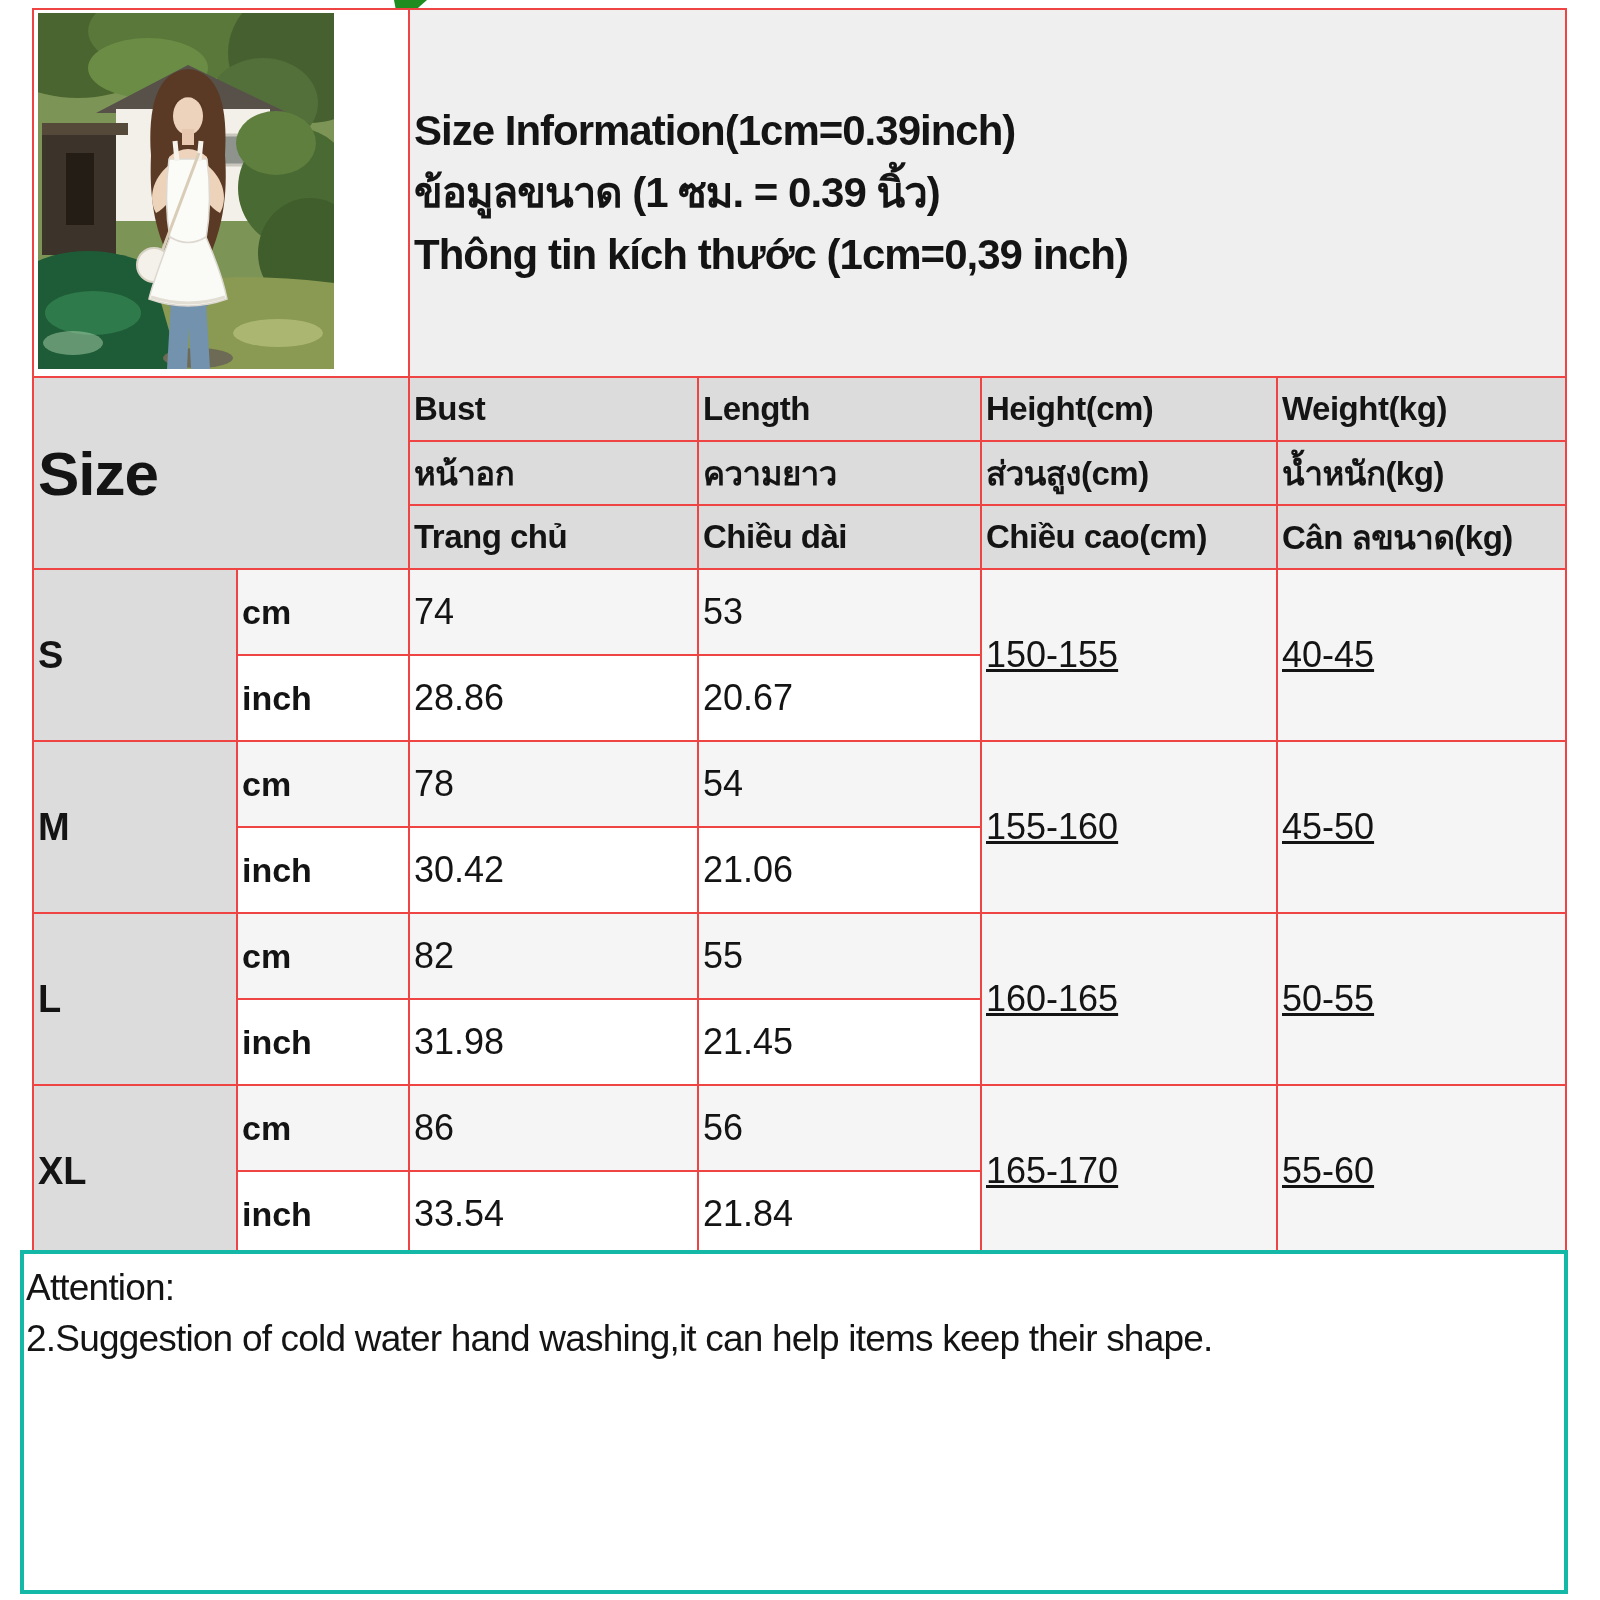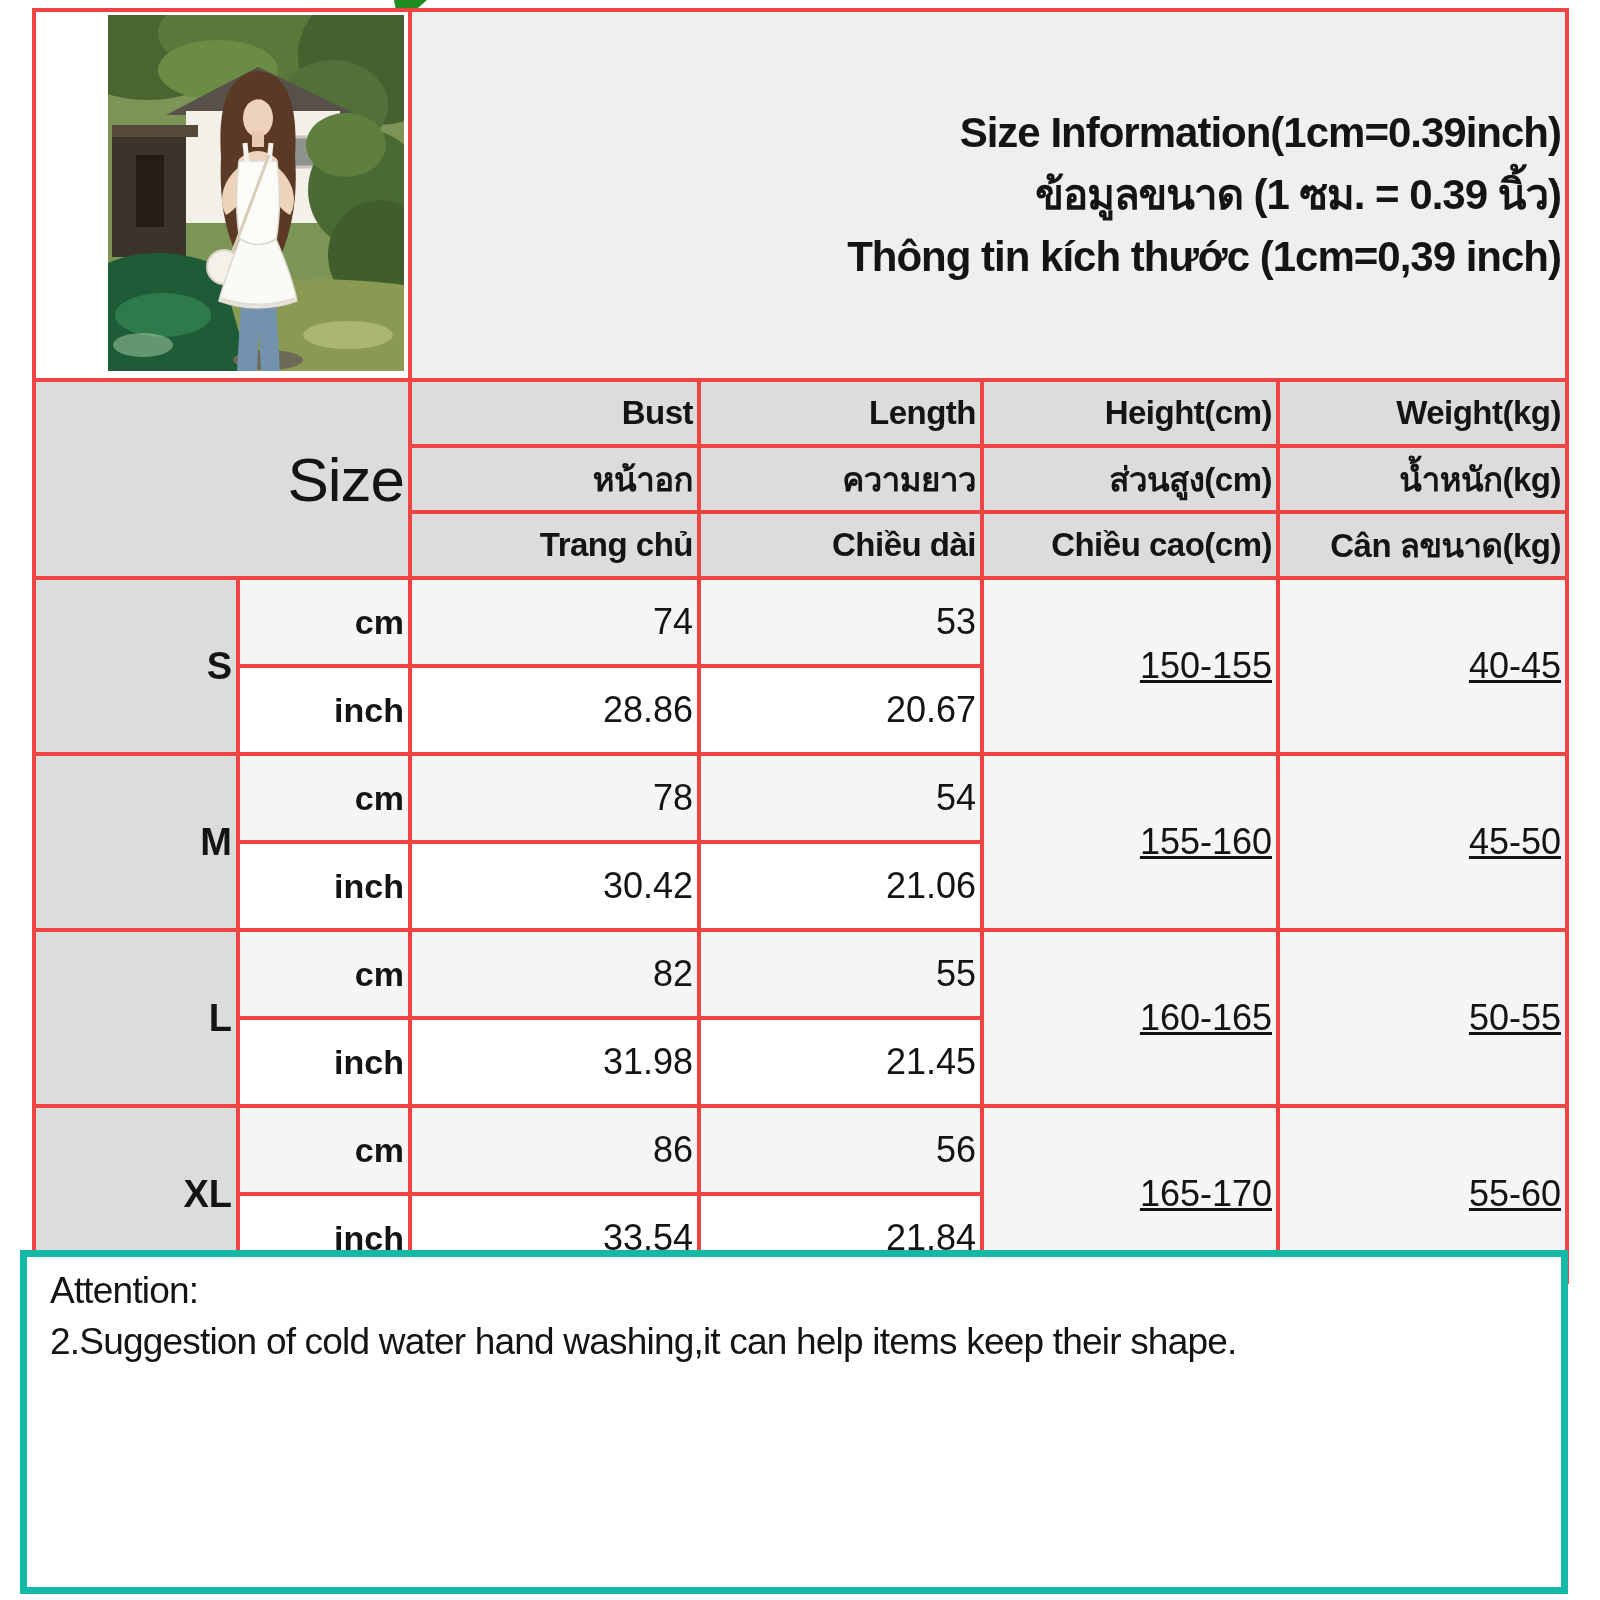--- a/index.html
+++ b/index.html
@@ -6,42 +6,42 @@
   .page{position:relative;width:1600px;height:1600px;background:#ffffff;overflow:hidden;
         font-family:"Liberation Sans","DejaVu Sans",sans-serif;color:#141414;}
 
   
   .green-marker{position:absolute;left:394px;top:0;width:33px;height:25px;
                 background:#1f8c1f;clip-path:polygon(0 0,100% 0,14% 100%);}
 
   
   table.size-table{position:absolute;left:32px;top:8px;width:1533px;
                    border-collapse:collapse;table-layout:fixed;}
-  table.size-table td{border:4px solid #ef4444;text-align:right;vertical-align:middle;
+  table.size-table td{border:2px solid #ef4444;text-align:left;vertical-align:middle;
                       overflow:hidden;padding:0 4px;}
 
   .photo-cell{background:#ffffff;height:366px;}
   .title-cell{background:#efefef;}
   .title-line{font-weight:bold;font-size:42px;line-height:62px;letter-spacing:-1px;}
 
-  .size-hdr{background:#dcdcdc;font-weight:normal;font-size:62px;letter-spacing:-1px;}
+  .size-hdr{background:#dcdcdc;font-weight:bold;font-size:62px;letter-spacing:-1px;}
   td.hdr{background:#dcdcdc;font-weight:bold;font-size:33px;height:62px;letter-spacing:-0.5px;}
 
   td.size-letter{background:#dcdcdc;font-weight:bold;font-size:38px;}
   td.unit{font-weight:bold;font-size:34px;}
   td.val{font-size:36px;}
   tr.cm-row td{background:#f5f5f5;height:84px;}
   tr.inch-row td{background:#ffffff;height:84px;}
   tr.cm-row td.size-letter, tr.inch-row td.size-letter{background:#dcdcdc;}
   td.merged{background:#f2f2f2;font-size:36px;text-decoration:underline;}
 
   
   .attention{position:absolute;left:20px;top:1250px;width:1548px;height:344px;
-             border:7px solid #14b8a6;box-sizing:border-box;background:#ffffff;
-             padding:8px 23px;font-size:37px;line-height:1.38;letter-spacing:-0.8px;
+             border:4px solid #14b8a6;box-sizing:border-box;background:#ffffff;
+             padding:8px 2px;font-size:37px;line-height:1.38;letter-spacing:-0.8px;
              text-align:left;}
   .attention div{margin:0;}
 </style>
 </head>
 <body>
 
 <div class="page">
 
   <div class="green-marker"></div>
 

